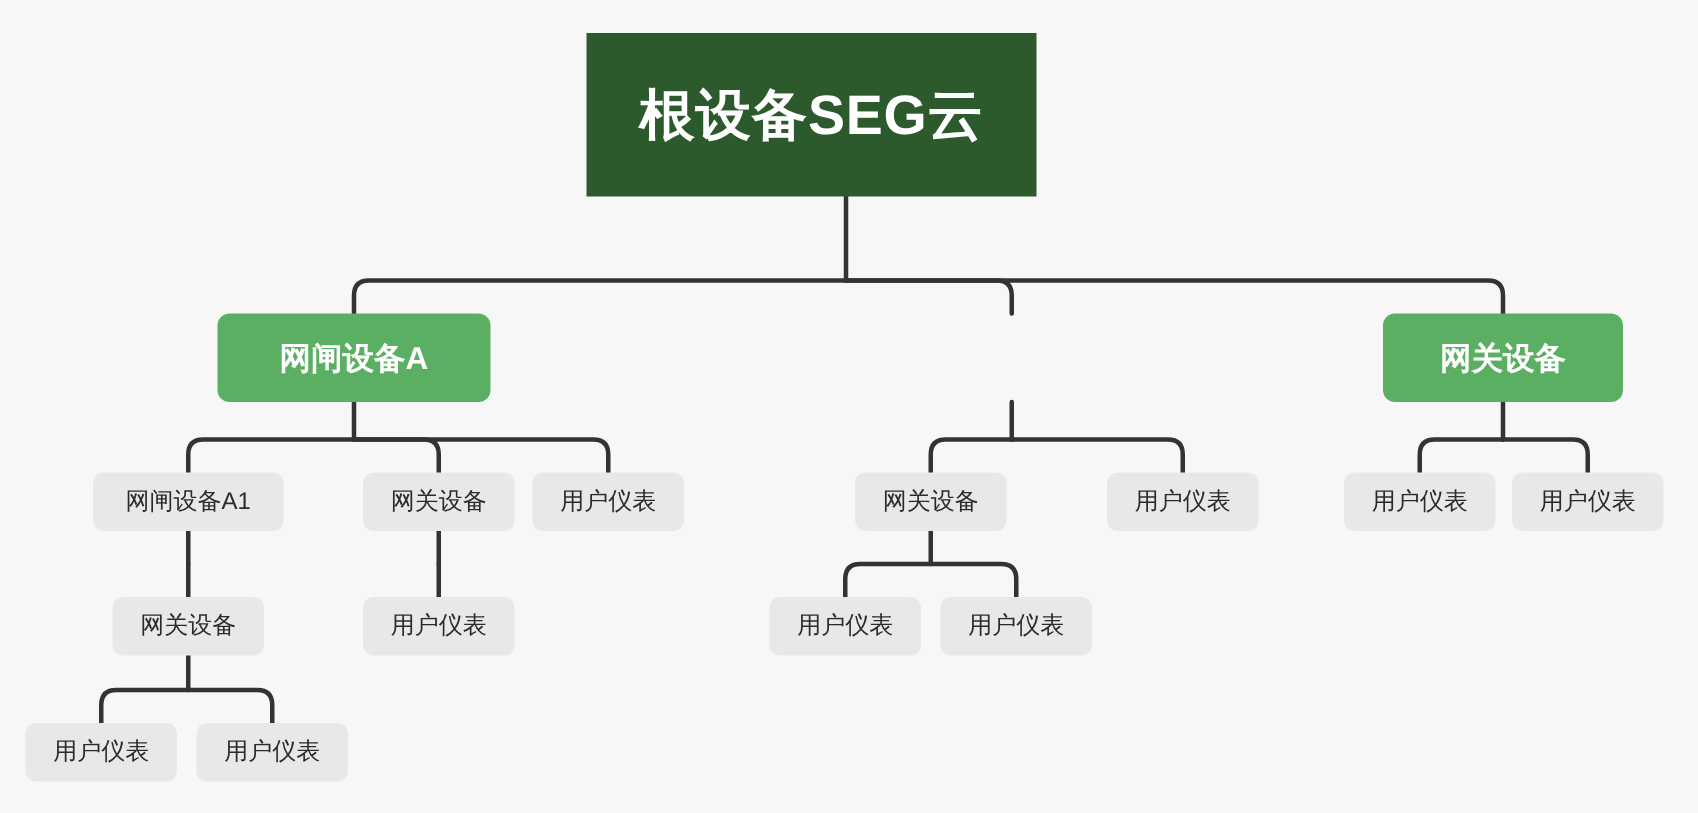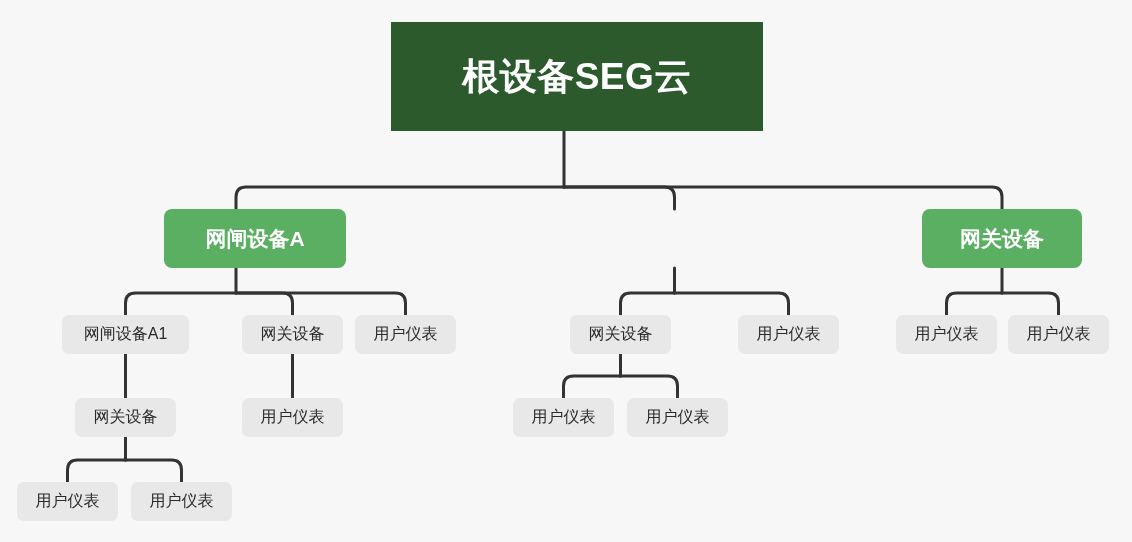--- a/index.html
+++ b/index.html
@@ -85,25 +85,25 @@
       <path d="M 674.5 293 L 630.5 293 Q 620.5 293 620.5 303 L 620.5 315" fill="none" stroke="#333333" stroke-width="3" stroke-linecap="round" stroke-linejoin="round"></path>
       <path d="M 674.5 293 L 778.5 293 Q 788.5 293 788.5 303 L 788.5 315" fill="none" stroke="#333333" stroke-width="3" stroke-linecap="round" stroke-linejoin="round"></path>
       <path d="M 620.5 354 L 620.5 376" fill="none" stroke="#333333" stroke-width="3" stroke-linecap="round" stroke-linejoin="round"></path>
       <path d="M 620.5 376 L 573.5 376 Q 563.5 376 563.5 386 L 563.5 398" fill="none" stroke="#333333" stroke-width="3" stroke-linecap="round" stroke-linejoin="round"></path>
       <path d="M 620.5 376 L 667.5 376 Q 677.5 376 677.5 386 L 677.5 398" fill="none" stroke="#333333" stroke-width="3" stroke-linecap="round" stroke-linejoin="round"></path>
       <path d="M 1002 268 L 1002 293" fill="none" stroke="#333333" stroke-width="3" stroke-linecap="round" stroke-linejoin="round"></path>
       <path d="M 1002 293 L 956.5 293 Q 946.5 293 946.5 303 L 946.5 315" fill="none" stroke="#333333" stroke-width="3" stroke-linecap="round" stroke-linejoin="round"></path>
       <path d="M 1002 293 L 1048.5 293 Q 1058.5 293 1058.5 303 L 1058.5 315" fill="none" stroke="#333333" stroke-width="3" stroke-linecap="round" stroke-linejoin="round"></path>
     </svg>
 
-  <div class="node node-root" style="left: 391px; top: 22px; width: 372px; height: 109px; align-items: center;">
+  <div class="node node-root" style="left: 391px; top: 22px; width: 300px; height: 109px; align-items: center;">
     <span>根设备SEG云</span>
   </div>
 
-  <div class="node node-branch" style="left: 145px; top: 209px; width: 182px; height: 59px; margin-left: 19px;">
+  <div class="node node-branch" style="left: 145px; top: 209px; width: 182px; height: 59px;">
     <span>网闸设备A</span>
   </div>
 
 
   <div class="node node-branch" style="left: 922px; top: 209px; width: 160px; height: 59px;">
     <span>网关设备</span>
   </div>
 
   <div class="node node-leaf" style="left: 62px; top: 315px; width: 127px; height: 39px;">
     <span>网闸设备A1</span>

